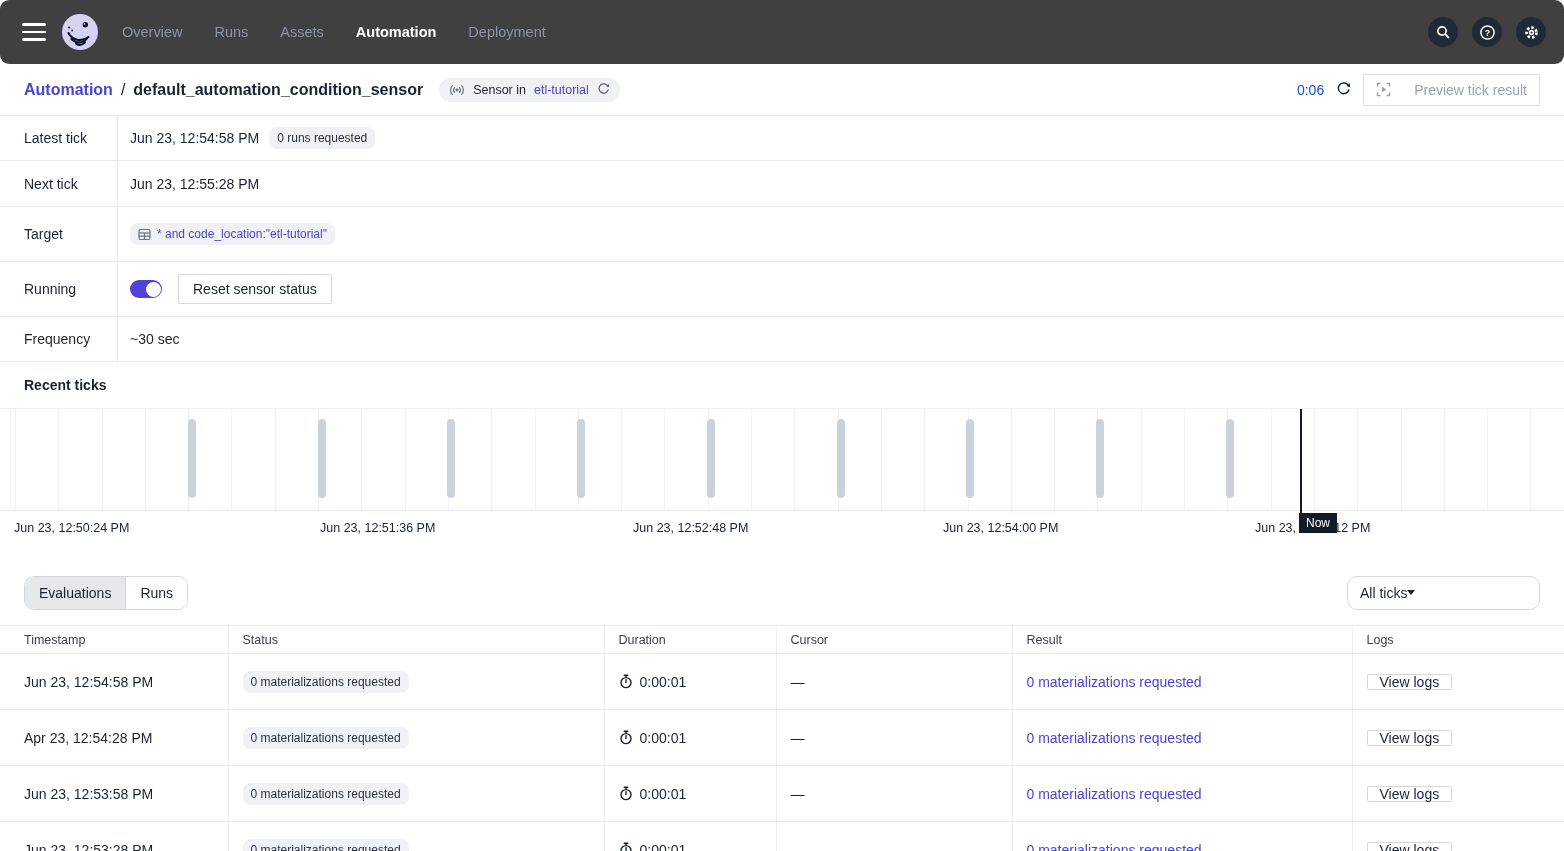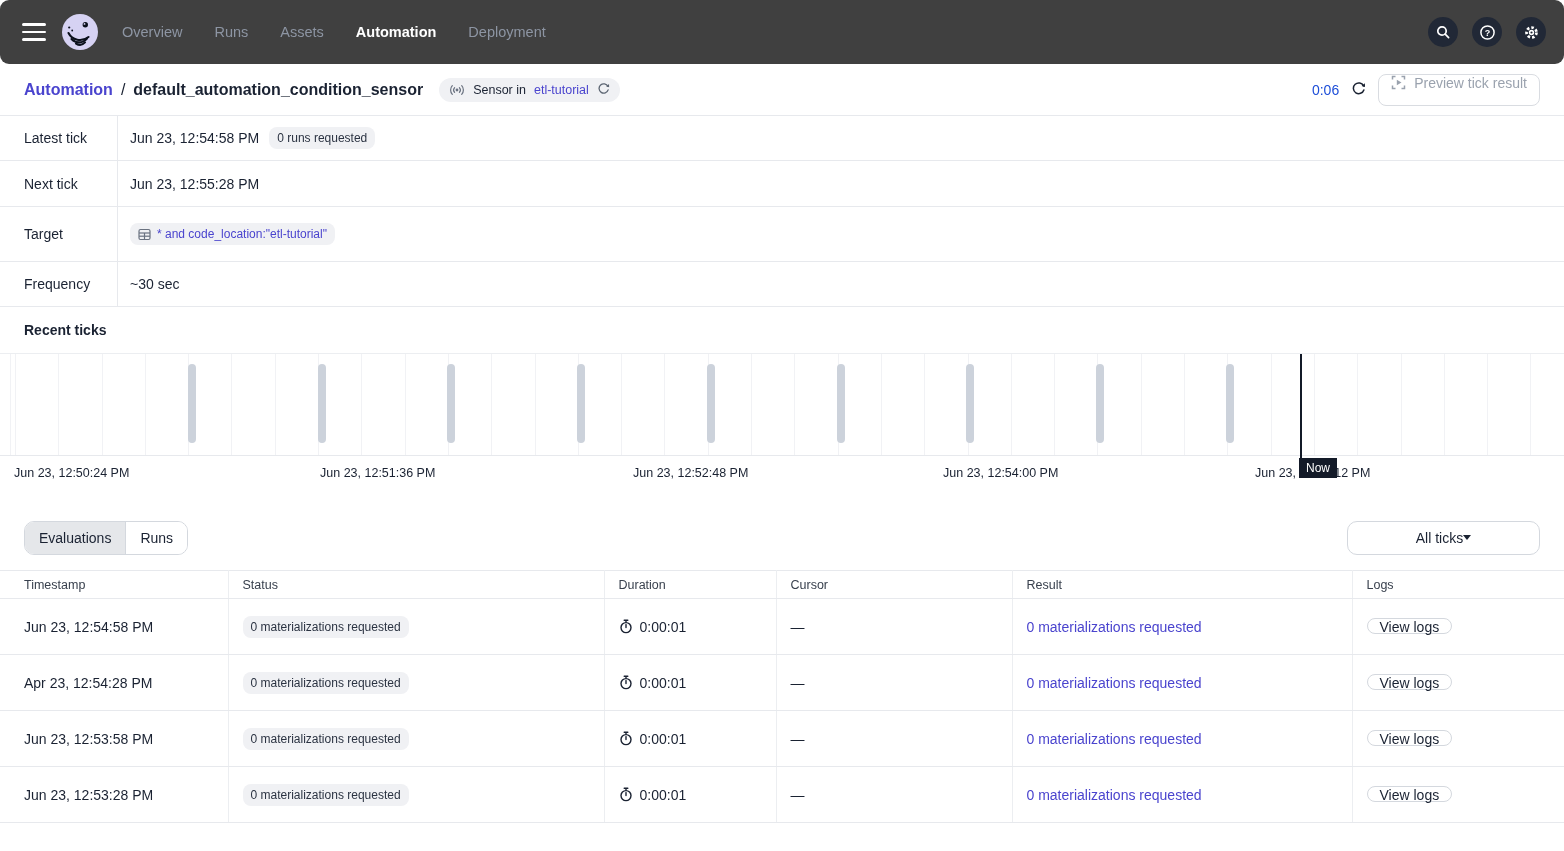--- a/index.html
+++ b/index.html
@@ -20,21 +20,21 @@
 
   
   .crumbrow { height:52px; display:flex; align-items:center; padding:0 24px; border-bottom:1px solid #e7e9ed; background:#fff; }
   .crumb-link { color:#4a44ce; font-size:16px; font-weight:600; text-decoration:none; cursor:pointer; }
   .crumb-sep { font-size:16px; font-weight:400; margin:0 8px; color:#1a2232; }
   .crumb-name { font-size:16px; font-weight:700; color:#1a2232; }
   .sensor-badge { margin-left:16px; height:24px; display:inline-flex; align-items:center; gap:8px; background:#f0f1f4; border-radius:12px; padding:0 10px; font-size:12.5px; color:#1a2232; }
   .sensor-badge a { color:#4a44ce; text-decoration:none; cursor:pointer; }
   .crumb-right { margin-left:auto; display:flex; align-items:center; gap:12px; }
   .countdown { font-size:14px; color:#1d4ed8; }
-  .btn { display:inline-flex; align-items:flex-start; gap:8px; background:#fff; border:1px solid #d4d8de; border-radius:8px; font-size:14px; color:#1a2232; cursor:pointer; font-family:inherit; }
+  .btn { display:inline-flex; align-items:center; gap:23px; background:#fff; border:1px solid #d4d8de; border-radius:2px; font-size:14px; color:#1a2232; cursor:pointer; font-family:inherit; }
   .btn.disabled { color:#9aa2ae; border-color:#d9dce1; cursor:default; }
   .preview-btn { height:32px; padding:0 12px; }
 
   
   .detail-row { display:flex; border-bottom:1px solid #e7e9ed; }
   .detail-label { flex:0 0 118px; padding-left:24px; display:flex; align-items:center; font-size:14px; color:#1a2232; border-right:1px solid #e7e9ed; }
   .detail-value { flex:1; padding-left:12px; display:flex; align-items:center; gap:10px; font-size:14px; }
   .r-latest { height:45px; } .r-next { height:46px; } .r-target { height:55px; } .r-running { height:55px; } .r-freq { height:45px; }
   .pill { display:inline-flex; align-items:center; gap:6px; background:#f0f1f4; border-radius:8px; padding:4px 8px; font-size:12px; color:#2b3342; }
   .pill a { color:#4a44ce; text-decoration:none; cursor:pointer; font-size:12px; }
@@ -51,21 +51,21 @@
   .tick-bar { position:absolute; top:10px; width:8px; height:79px; border-radius:4px; background:#ccd2db; cursor:pointer; }
   .now-line { position:absolute; top:0; width:2px; height:116px; background:#131a28; }
   .now-badge { position:absolute; top:104px; height:20px; padding:0 7px; background:#131a28; color:#fff; font-size:12px; display:flex; align-items:center; z-index:3; }
   .axis-label { position:absolute; top:110px; width:118px; font-size:12.5px; line-height:18px; color:#1a2232; }
 
   
   .tabsrow { height:65px; display:flex; align-items:center; padding:0 24px; }
   .segmented { display:inline-flex; height:34px; border:1px solid #d4d8de; border-radius:10px; overflow:hidden; background:#fff; }
   .seg { display:flex; align-items:center; padding:0 14px; font-size:14px; color:#1a2232; cursor:pointer; background:#fff; }
   .seg.active { background:#e5e7ea; border-right:1px solid #d4d8de; }
-  .filter-select { margin-left:auto; width:193px; height:34px; border:1px solid #d4d8de; border-radius:10px; display:flex; align-items:center; justify-content:center; padding:0 12px; font-size:14px; cursor:pointer; background:#fff; }
+  .filter-select { margin-left:auto; width:193px; height:34px; border:1px solid #d4d8de; border-radius:10px; display:flex; align-items:center; justify-content:flex-start; padding:0 12px; font-size:14px; cursor:pointer; background:#fff; }
   .caret { width:0; height:0; border-left:4.5px solid transparent; border-right:4.5px solid transparent; border-top:5px solid #1a2232; }
 
   
   table.evals { width:100%; border-collapse:collapse; table-layout:fixed; }
   .evals col.c1{width:228px}.evals col.c2{width:376px}.evals col.c3{width:172px}.evals col.c4{width:236px}.evals col.c5{width:340px}
   .evals th { height:28px; text-align:left; font-weight:400; font-size:12.5px; color:#39414e; border-top:1px solid #e7e9ed; border-bottom:1px solid #e7e9ed; border-right:1px solid #eceef1; padding-left:14px; }
   .evals th:first-child { padding-left:24px; }
   .evals th:last-child { border-right:none; }
   .evals td { height:56px; font-size:14px; color:#1a2232; border-bottom:1px solid #e7e9ed; border-right:1px solid #eceef1; padding-left:14px; }
   .evals td:first-child { padding-left:24px; }
@@ -180,20 +180,29 @@
           <svg width="13" height="13" viewBox="0 0 13 13">
             <rect x="1" y="1.5" width="11" height="10" rx="1.5" fill="none" stroke="#6a7280" stroke-width="1.2"></rect>
             <line x1="1" y1="5" x2="12" y2="5" stroke="#6a7280" stroke-width="1.2"></line>
             <line x1="1" y1="8.2" x2="12" y2="8.2" stroke="#6a7280" stroke-width="1.2"></line>
             <line x1="6.5" y1="5" x2="6.5" y2="11.5" stroke="#6a7280" stroke-width="1.2"></line>
           </svg>
           <a>* and code_location:"etl-tutorial"</a>
         </span>
       </div>
     </div>
+    <div class="detail-row r-running">
+      <div class="detail-label">Running</div>
+      <div class="detail-value">
+        <div class="toggle">
+            <div class="knob"></div>
+          </div>
+        <button class="btn reset-btn">Reset sensor status</button>
+      </div>
+    </div>
     <div class="detail-row r-freq">
       <div class="detail-label">Frequency</div>
       <div class="detail-value">
           <span>~30 sec</span>
         </div>
     </div>
   </div>
 
   <div class="section-title">Recent ticks</div>
   <div class="timeline-wrap">

